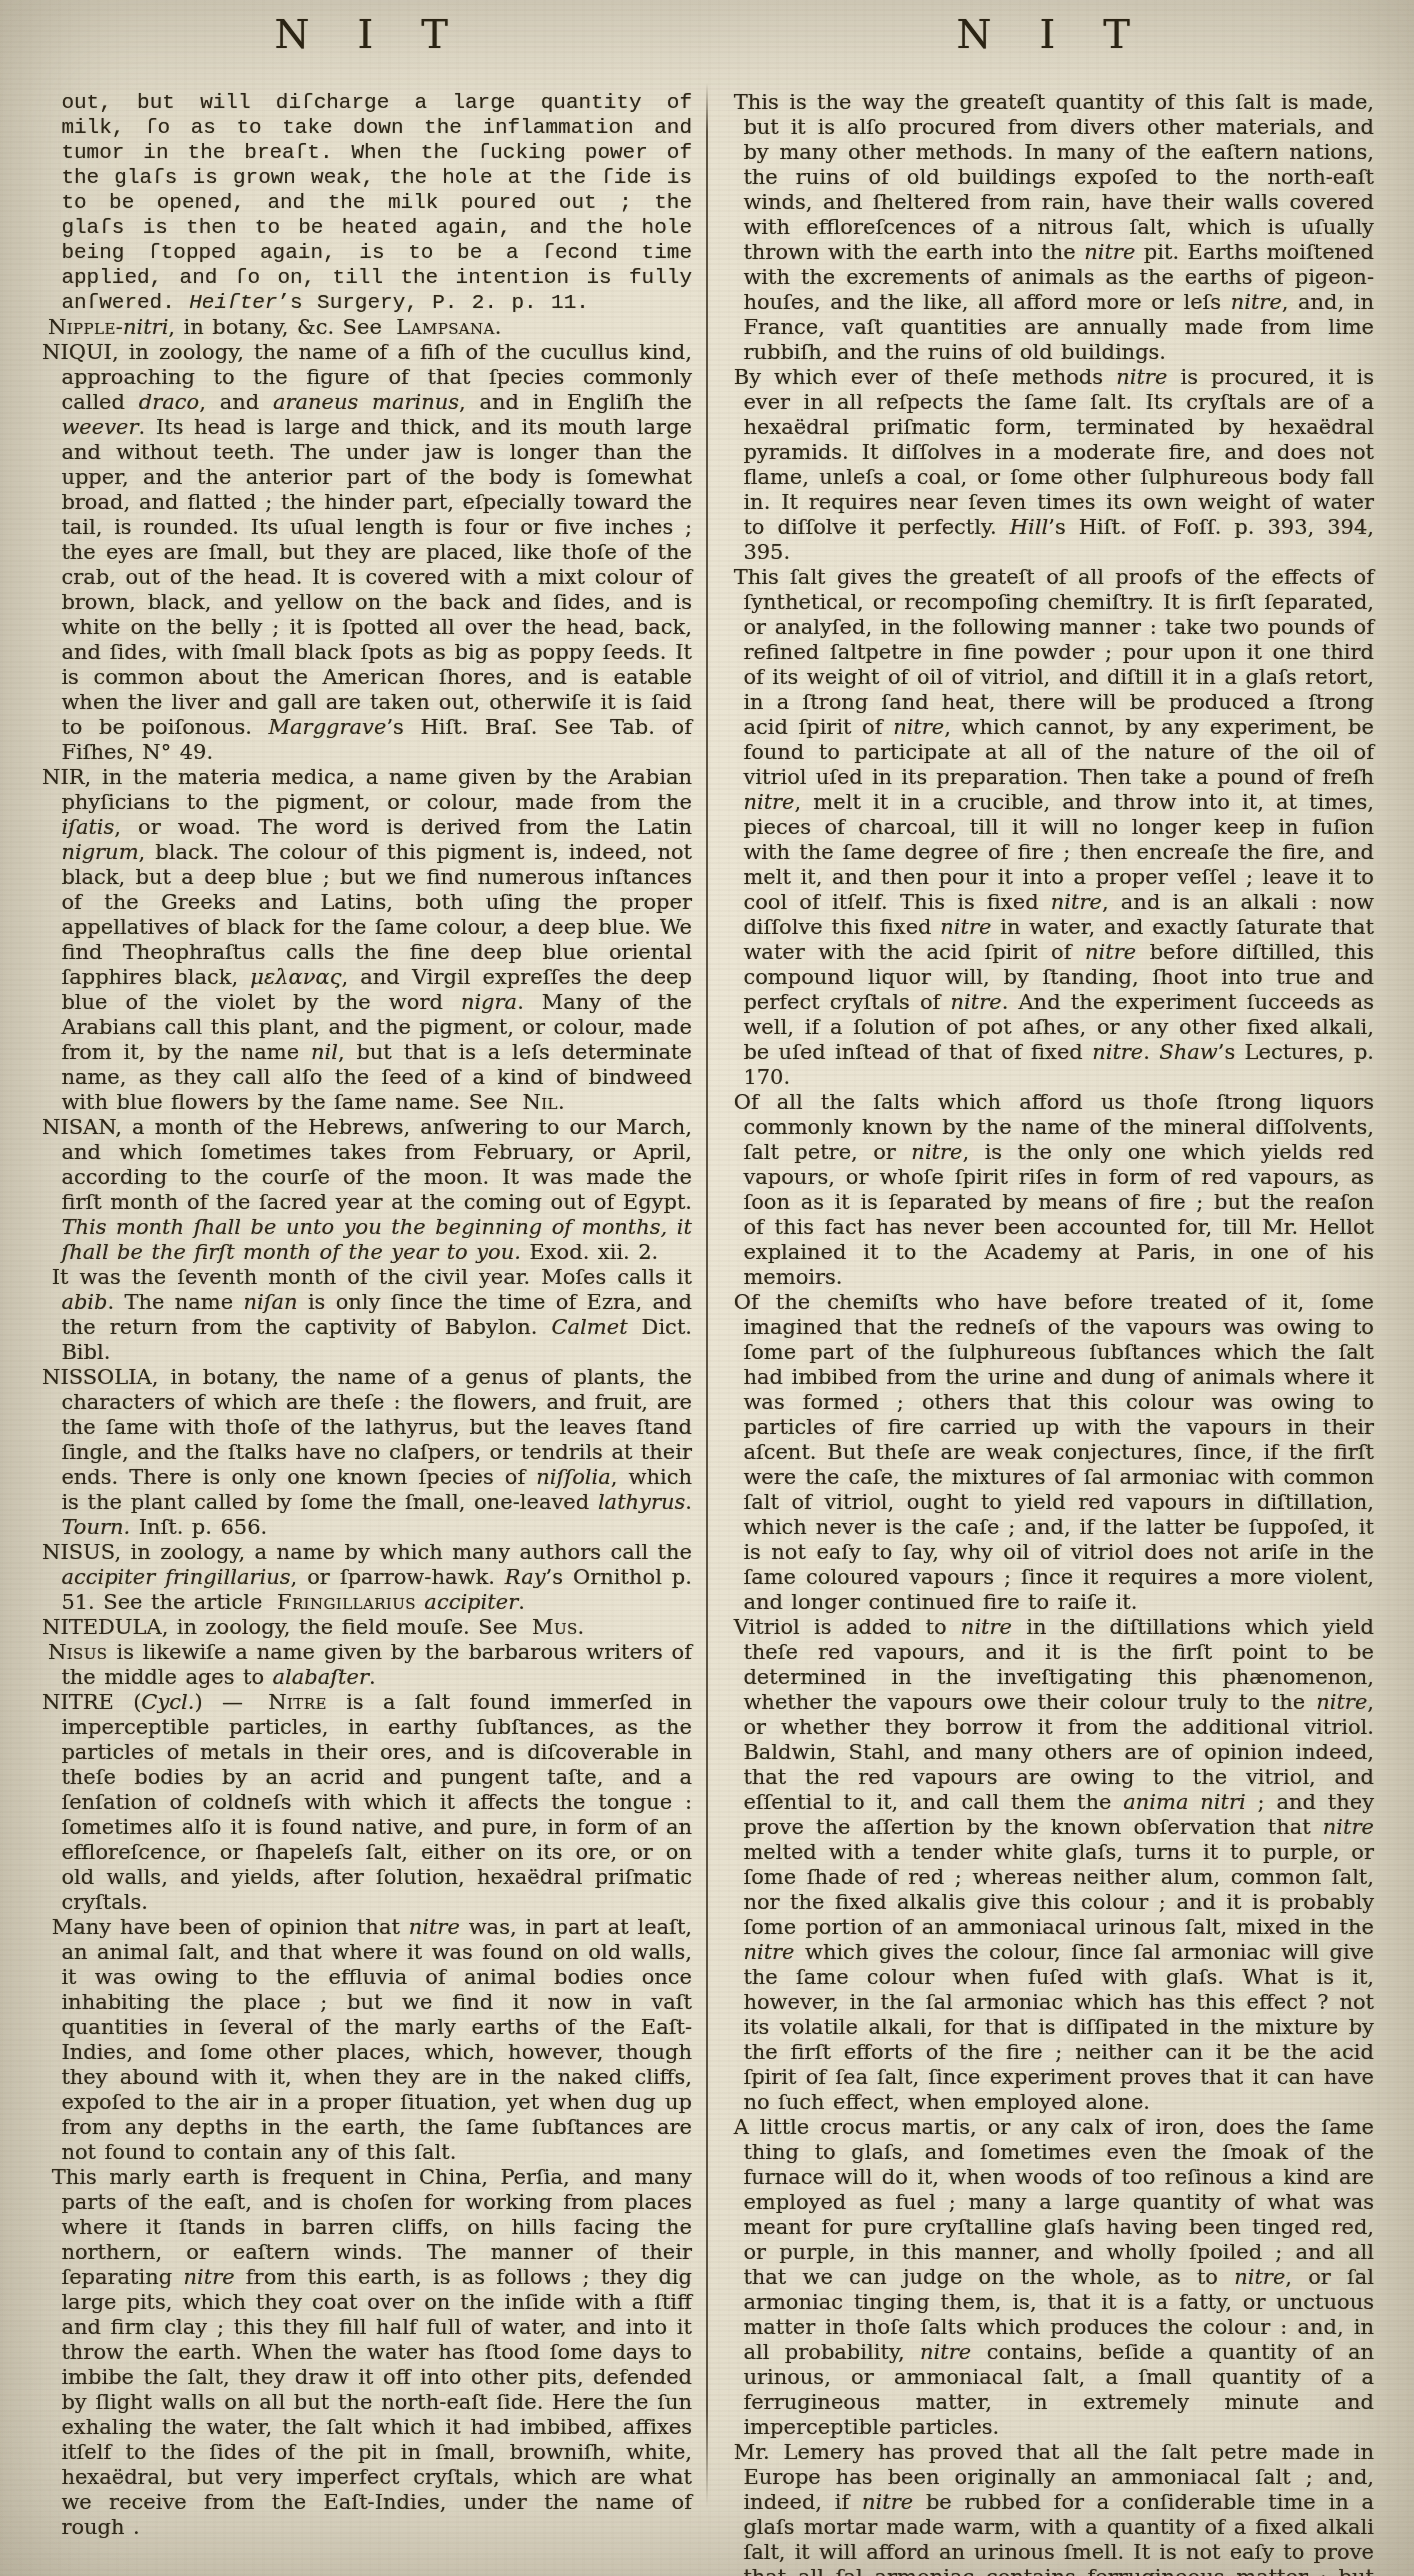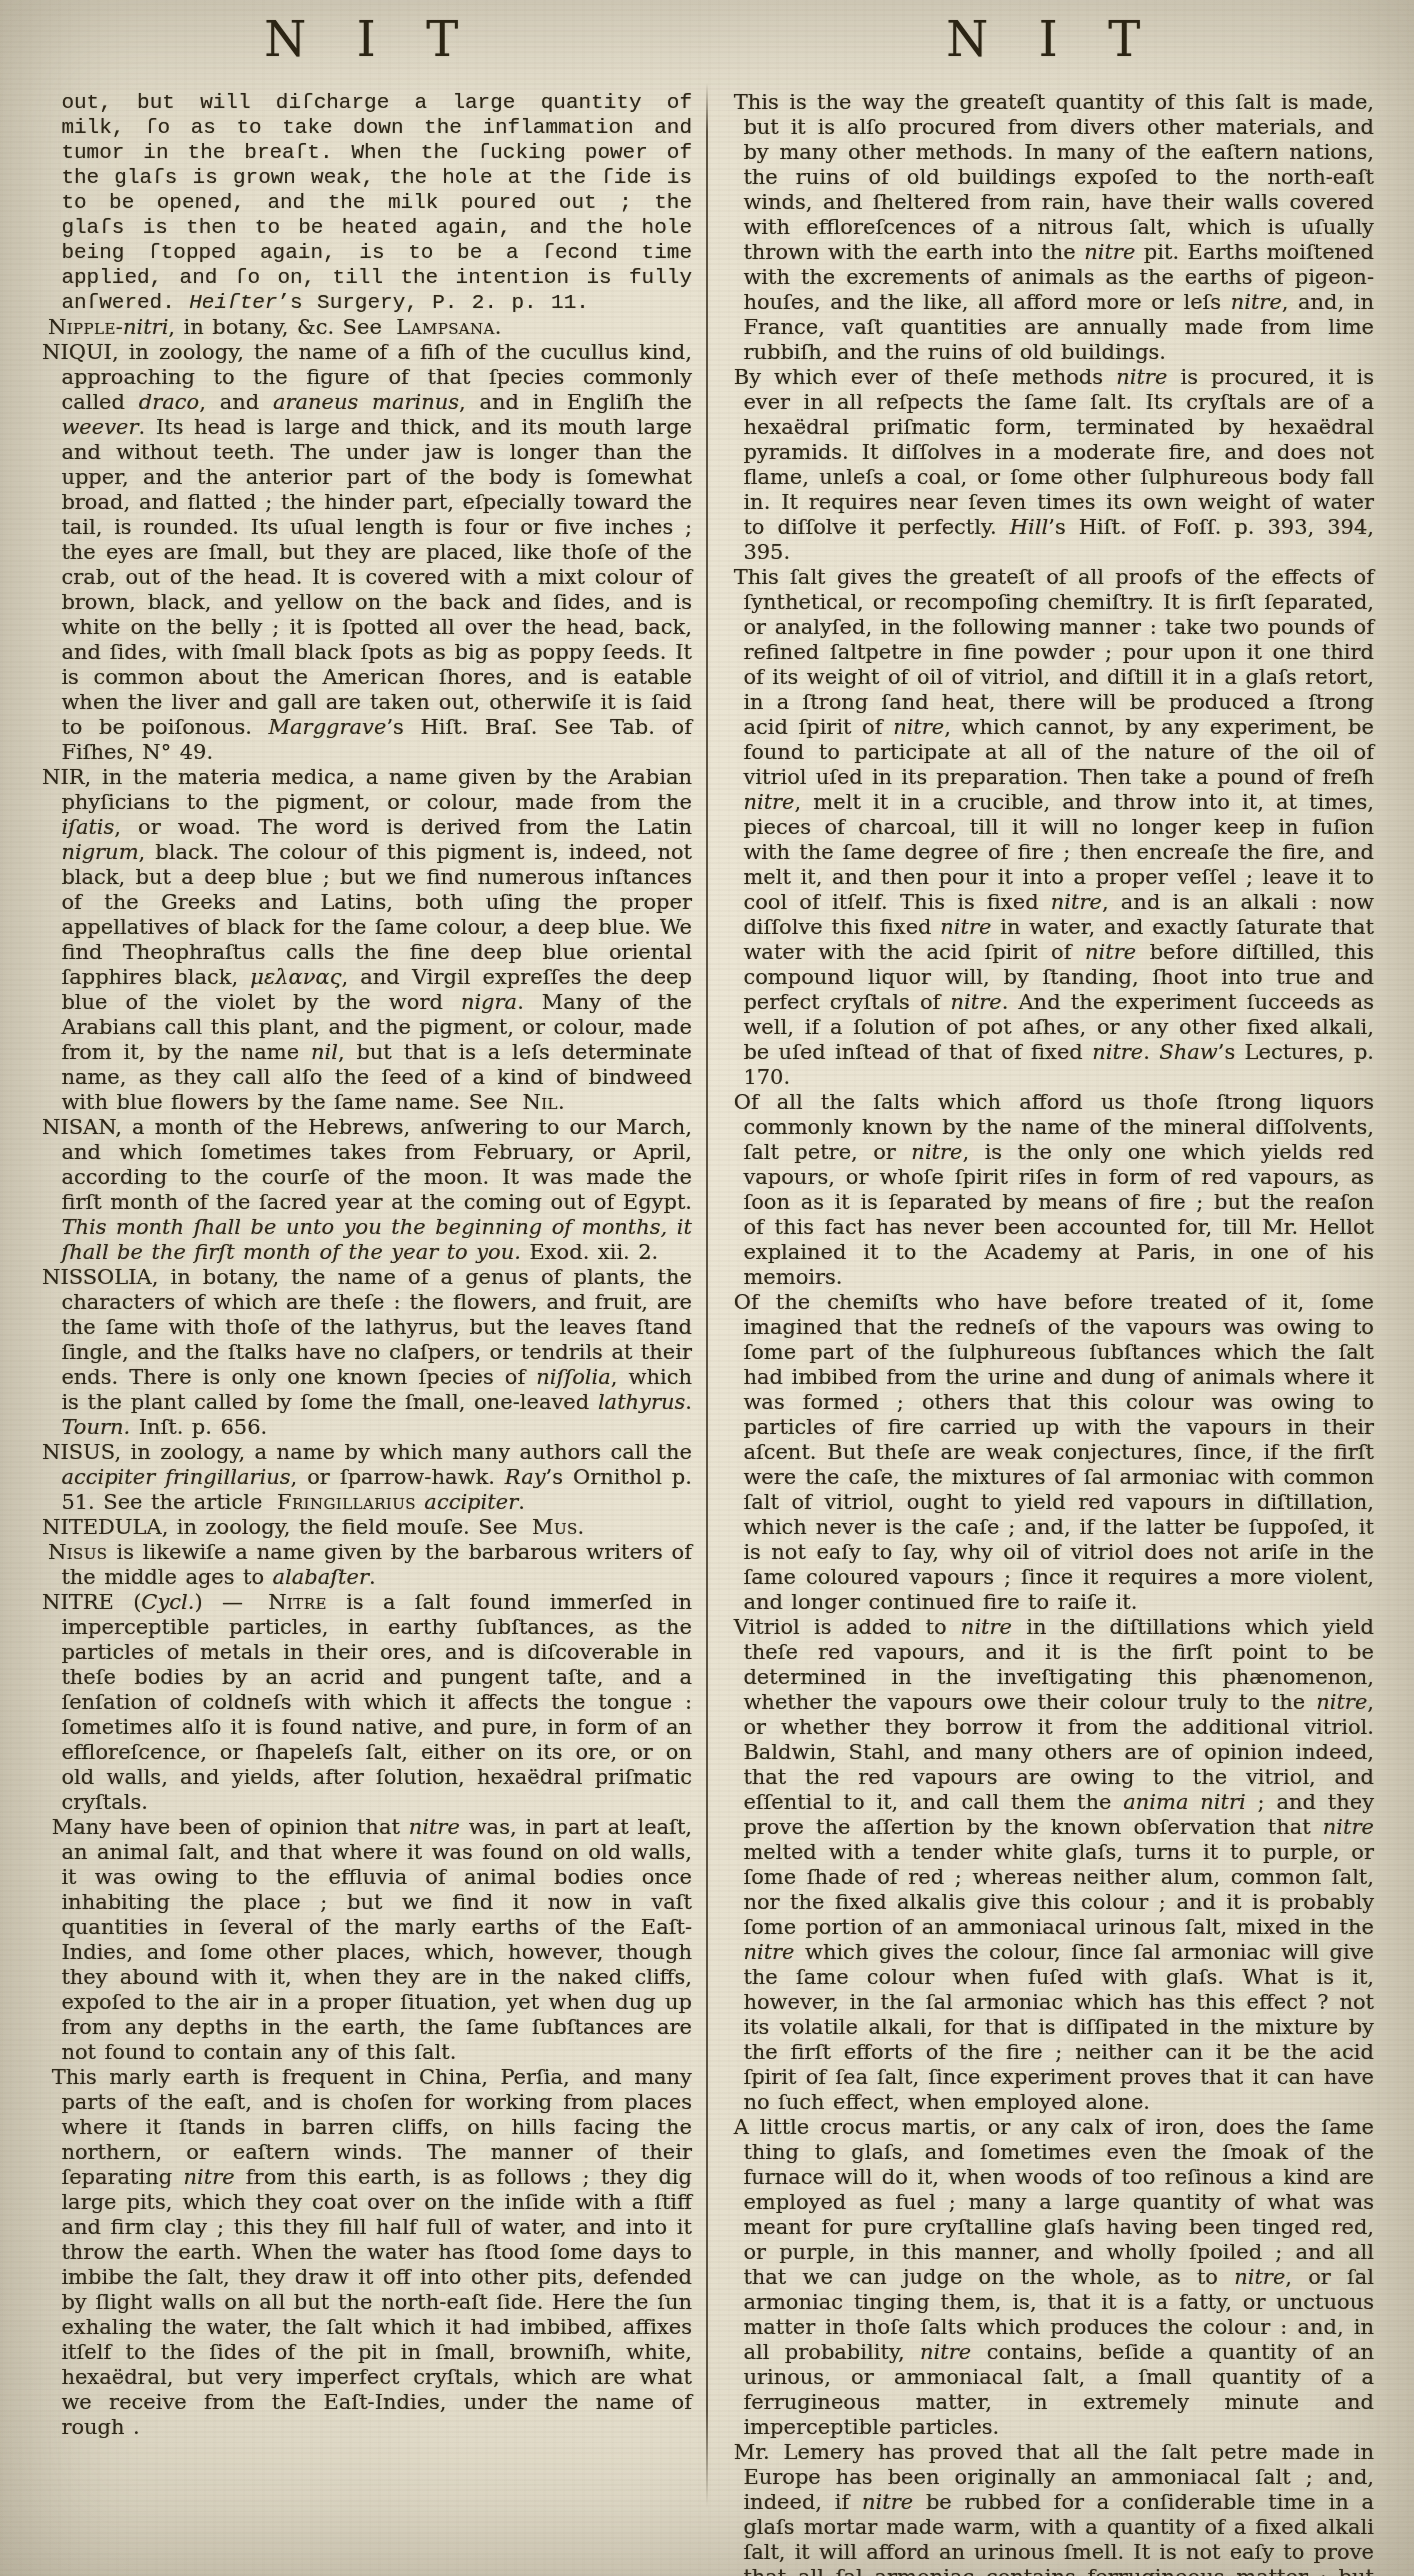--- a/index.html
+++ b/index.html
@@ -17,21 +17,21 @@
   .page::before{
     content:"";
     position:absolute;inset:0;
     background:
       repeating-linear-gradient(0deg, rgba(120,105,80,.045) 0 1.8px, rgba(0,0,0,0) 1.8px 5.3px),
       repeating-linear-gradient(90deg, rgba(120,105,80,.02) 0 2.6px, rgba(0,0,0,0) 2.6px 9.7px);
     pointer-events:none;
   }
   .colhead{
     position:absolute;top:10.6px;
-    font-size:48px;
+    font-size:40px;
     letter-spacing:11.5px;
     word-spacing:12.3px;
     text-align:center;
     color:#2b2414;
     text-shadow:0 0 0.9px rgba(43,36,20,.55);
   }
   .colhead.left{left:42px;width:650px;}
   .colhead.right{left:724px;width:650px;}
   .divider{
     position:absolute;
@@ -63,20 +63,21 @@
   <div class="colhead right">N I T</div>
 
   <div class="divider"></div>
 
   <div class="column col-left">
     <div class="para flush">out, but will diſcharge a large quantity of milk, ſo as to take down the inflammation and tumor in the breaſt. When the ſucking power of the glaſs is grown weak, the hole at the ſide is to be opened, and the milk poured out ; the glaſs is then to be heated again, and the hole being ſtopped again, is to be a ſecond time applied, and ſo on, till the intention is fully anſwered. <i>Heiſter</i>’s Surgery, P. 2. p. 11.</div>
     <div class="para entry"><sc>Nipple</sc>-<i>nitri</i>, in botany, &amp;c. See <sc>Lampsana</sc>.</div>
     <div class="para entry">NIQUI, in zoology, the name of a fiſh of the cucullus kind, approaching to the figure of that ſpecies commonly called <i>draco</i>, and <i>araneus marinus</i>, and in Engliſh the <i>weever</i>. Its head is large and thick, and its mouth large and without teeth. The under jaw is longer than the upper, and the anterior part of the body is ſomewhat broad, and flatted ; the hinder part, eſpecially toward the tail, is rounded. Its uſual length is four or five inches ; the eyes are ſmall, but they are placed, like thoſe of the crab, out of the head. It is covered with a mixt colour of brown, black, and yellow on the back and ſides, and is white on the belly ; it is ſpotted all over the head, back, and ſides, with ſmall black ſpots as big as poppy ſeeds. It is common about the American ſhores, and is eatable when the liver and gall are taken out, otherwiſe it is ſaid to be poiſonous. <i>Marggrave</i>’s Hiſt. Braſ. See Tab. of Fiſhes, N° 49.</div>
     <div class="para entry">NIR, in the materia medica, a name given by the Arabian phyſicians to the pigment, or colour, made from the <i>iſatis</i>, or woad. The word is derived from the Latin <i>nigrum</i>, black. The colour of this pigment is, indeed, not black, but a deep blue ; but we find numerous inſtances of the Greeks and Latins, both uſing the proper appellatives of black for the ſame colour, a deep blue. We find Theophraſtus calls the fine deep blue oriental ſapphires black, <i>μελανας</i>, and Virgil expreſſes the deep blue of the violet by the word <i>nigra</i>. Many of the Arabians call this plant, and the pigment, or colour, made from it, by the name <i>nil</i>, but that is a leſs determinate name, as they call alſo the ſeed of a kind of bindweed with blue flowers by the ſame name. See <sc>Nil</sc>.</div>
     <div class="para entry">NISAN, a month of the Hebrews, anſwering to our March, and which ſometimes takes from February, or April, according to the courſe of the moon. It was made the firſt month of the ſacred year at the coming out of Egypt. <i>This month ſhall be unto you the beginning of months, it ſhall be the firſt month of the year to you.</i> Exod. xii. 2.</div>
+    <div class="para cont">It was the ſeventh month of the civil year. Moſes calls it <i>abib</i>. The name <i>niſan</i> is only ſince the time of Ezra, and the return from the captivity of Babylon. <i>Calmet</i> Dict. Bibl.</div>
     <div class="para entry">NISSOLIA, in botany, the name of a genus of plants, the characters of which are theſe : the flowers, and fruit, are the ſame with thoſe of the lathyrus, but the leaves ſtand ſingle, and the ſtalks have no claſpers, or tendrils at their ends. There is only one known ſpecies of <i>niſſolia</i>, which is the plant called by ſome the ſmall, one-leaved <i>lathyrus</i>. <i>Tourn.</i> Inſt. p. 656.</div>
     <div class="para entry">NISUS, in zoology, a name by which many authors call the <i>accipiter fringillarius</i>, or ſparrow-hawk. <i>Ray</i>’s Ornithol p. 51. See the article <sc>Fringillarius</sc> <i>accipiter</i>.</div>
     <div class="para entry">NITEDULA, in zoology, the field mouſe. See <sc>Mus</sc>.</div>
     <div class="para entry"><sc>Nisus</sc> is likewiſe a name given by the barbarous writers of the middle ages to <i>alabaſter</i>.</div>
     <div class="para entry">NITRE (<i>Cycl.</i>) — <sc>Nitre</sc> is a ſalt found immerſed in imperceptible particles, in earthy ſubſtances, as the particles of metals in their ores, and is diſcoverable in theſe bodies by an acrid and pungent taſte, and a ſenſation of coldneſs with which it affects the tongue : ſometimes alſo it is found native, and pure, in form of an effloreſcence, or ſhapeleſs ſalt, either on its ore, or on old walls, and yields, after ſolution, hexaëdral priſmatic cryſtals.</div>
     <div class="para cont">Many have been of opinion that <i>nitre</i> was, in part at leaſt, an animal ſalt, and that where it was found on old walls, it was owing to the effluvia of animal bodies once inhabiting the place ; but we find it now in vaſt quantities in ſeveral of the marly earths of the Eaſt-Indies, and ſome other places, which, however, though they abound with it, when they are in the naked cliffs, expoſed to the air in a proper ſituation, yet when dug up from any depths in the earth, the ſame ſubſtances are not found to contain any of this ſalt.</div>
     <div class="para cont">This marly earth is frequent in China, Perſia, and many parts of the eaſt, and is choſen for working from places where it ſtands in barren cliffs, on hills facing the northern, or eaſtern winds. The manner of their ſeparating <i>nitre</i> from this earth, is as follows ; they dig large pits, which they coat over on the inſide with a ſtiff and firm clay ; this they fill half full of water, and into it throw the earth. When the water has ſtood ſome days to imbibe the ſalt, they draw it off into other pits, defended by ſlight walls on all but the north-eaſt ſide. Here the ſun exhaling the water, the ſalt which it had imbibed, affixes itſelf to the ſides of the pit in ſmall, browniſh, white, hexaëdral, but very imperfect cryſtals, which are what we receive from the Eaſt-Indies, under the name of rough .</div>
   </div>
 
   <div class="column col-right">

